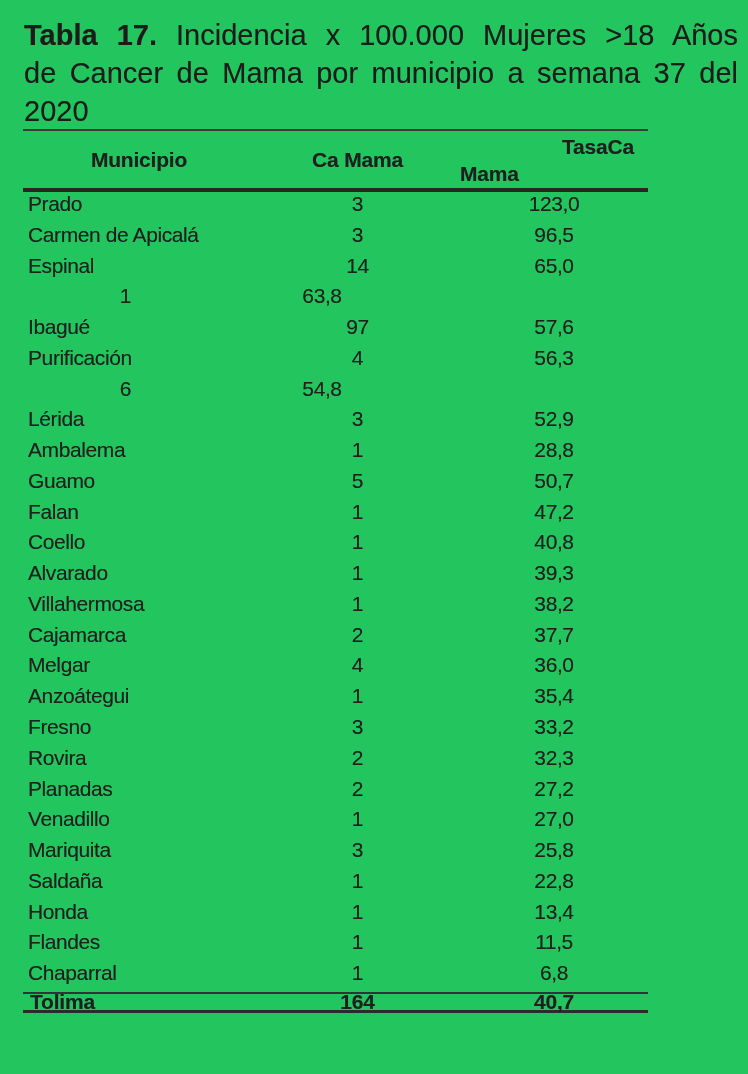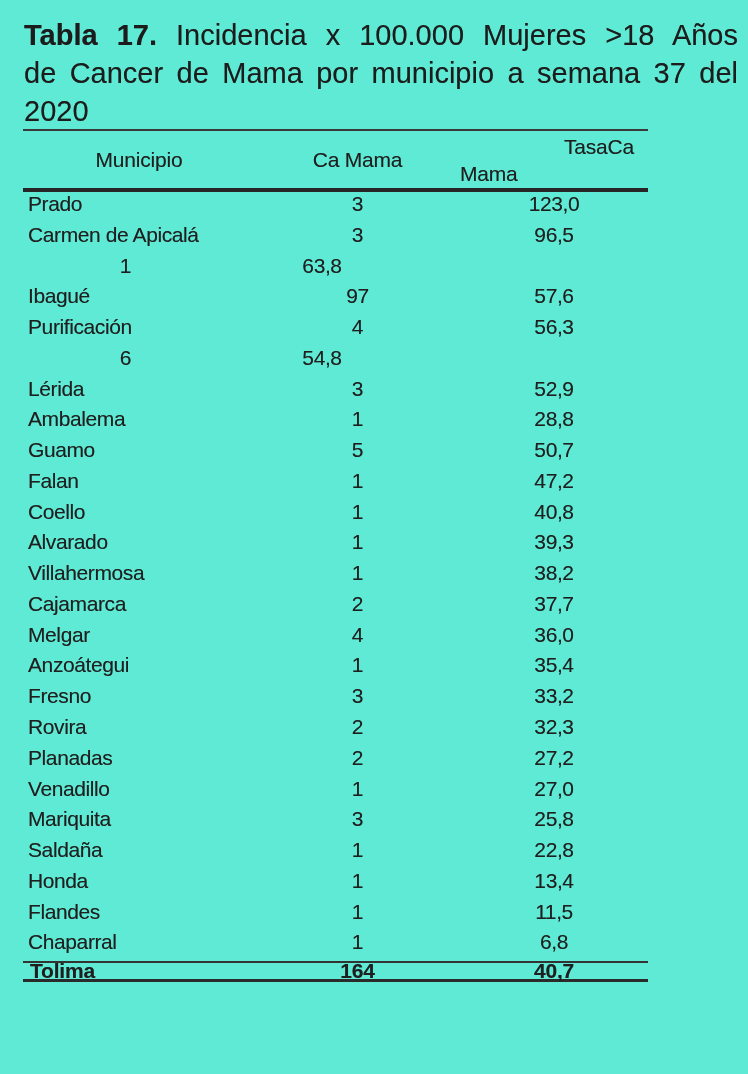--- a/index.html
+++ b/index.html
@@ -1,21 +1,21 @@
 <!DOCTYPE html>
 <html><head>
 <meta charset="utf-8">
 <style>
   * { margin: 0; padding: 0; box-sizing: border-box; }
   html, body { background: #ffffff; }
   .page {
     position: relative;
     width: 748px;
     height: 1074px;
-    background: #5eead4;
+    background: #22c55e;
     font-family: "Liberation Sans", sans-serif;
     color: #1f1f1f;
     overflow: hidden;
     text-shadow: 0 0 0.6px rgba(30,30,30,0.45);
   }
   
   .title {
     position: absolute;
     left: 24px;
     top: 16px;
@@ -36,21 +36,21 @@
     border-top: 2px solid #3a3a3a;
     border-bottom: 3px solid #2b2b2b;
   }
   .col1 { width: 232px; }
   .col2 { width: 205px; text-align: center; }
   .col3 { width: 188px; text-align: center; }
   .thead {
     display: flex;
     height: 61px;
     border-bottom: 4px solid #262626;
-    font-weight: normal;
+    font-weight: bold;
     font-size: 21px;
     letter-spacing: -0.2px;
     align-items: center;
   }
   .th.col1 { text-align: center; }
   .th.col3 {
     display: flex;
     flex-direction: column;
     justify-content: center;
     line-height: 27px;
@@ -113,20 +113,25 @@
           <div class="td col1">Prado</div>
           <div class="td col2">3</div>
           <div class="td col3">123,0</div>
         </div>
         <div class="trow">
           <div class="td col1">Carmen de Apicalá</div>
           <div class="td col2">3</div>
           <div class="td col3">96,5</div>
         </div>
         <div class="trow">
+          <div class="td col1">Espinal</div>
+          <div class="td col2">14</div>
+          <div class="td col3">65,0</div>
+        </div>
+        <div class="trow">
           <div class="td col2">1</div>
           <div class="td col3">63,8</div>
         </div>
         <div class="trow">
           <div class="td col1">Ibagué</div>
           <div class="td col2">97</div>
           <div class="td col3">57,6</div>
         </div>
         <div class="trow">
           <div class="td col1">Purificación</div>

